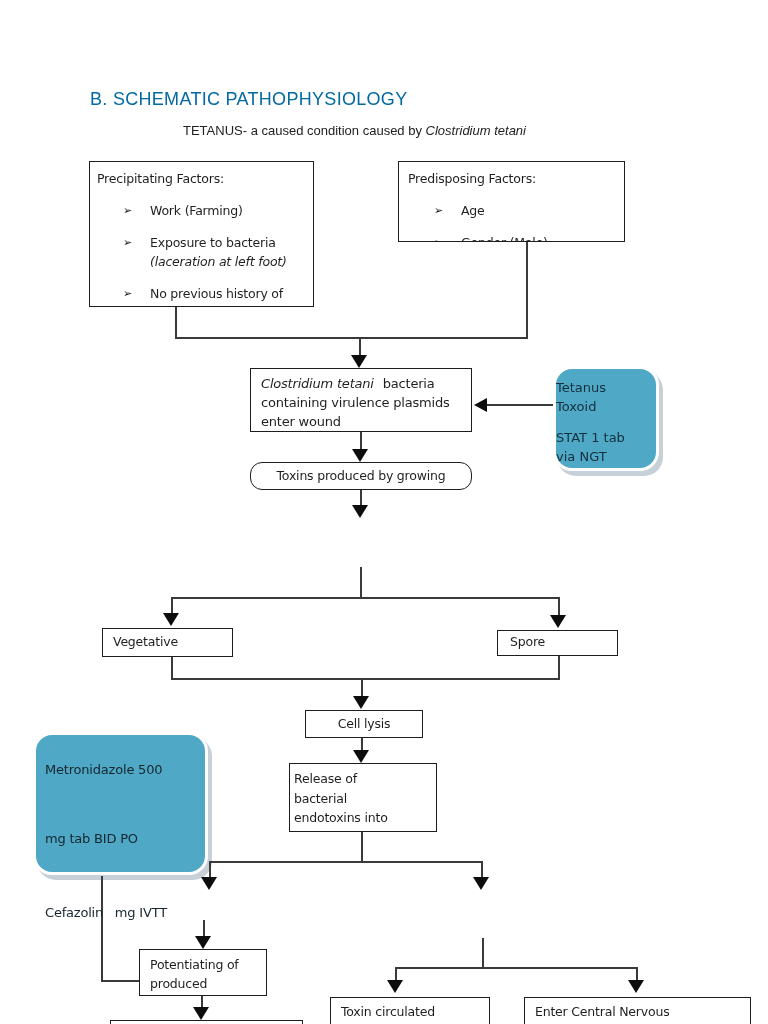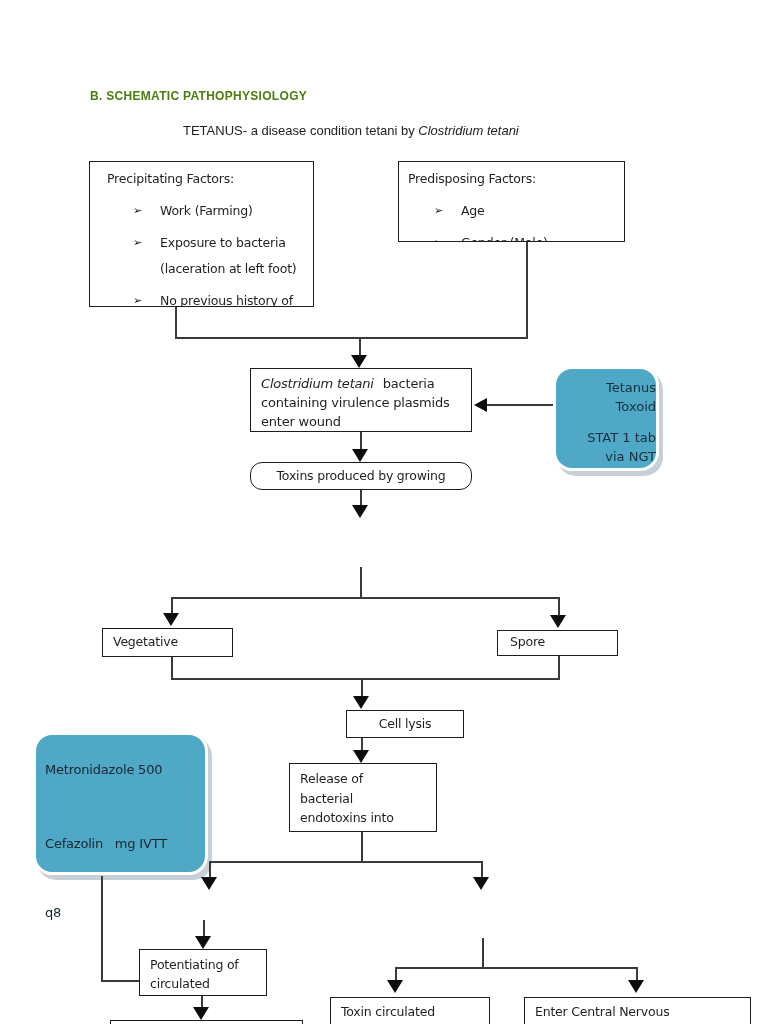--- a/index.html
+++ b/index.html
@@ -4,75 +4,75 @@
 <style>
   html,body { margin:0; padding:0; background:#e9e9e9; }
   .page {
     position:relative; width:768px; height:1024px; margin:0 auto;
     background:#ffffff; overflow:hidden;
     font-family:"DejaVu Sans", sans-serif; color:#1f1f1f;
   }
   .title {
     position:absolute; left:90px; top:89px;
     font-family:"Liberation Sans", sans-serif;
-    font-size:12px; color:#4d7c0f; letter-spacing:.3px;font-weight:bold;
+    font-size:18px; color:#0369a1; letter-spacing:.3px;
   }
   .subtitle {
     position:absolute; left:183px; top:123px;
     font-family:"Liberation Sans", sans-serif;
     font-size:13px; color:#222;
   }
   .subtitle .it { font-style:italic; }
   .node {
     position:absolute; background:#fff; border:1.5px solid #1d1d1d;
     box-sizing:border-box; font-size:12.5px; line-height:18px;
     overflow:hidden; letter-spacing:-0.2px;
   }
   .center { text-align:center; }
   .heading { margin:0; }
   .b-row { display:flex; margin:14px 0 0 26px; }
   .b-row .bullet { width:27px; flex:0 0 27px; font-size:11px; color:#111; }
-  .b-cont { margin:8px 0 0 53px; }
+  .b-cont { margin:1px 0 0 53px;font-style:italic; }
   .vline, .hline { position:absolute; background:#3a3a3a; }
   .vline { width:2px; }
   .hline { height:2px; }
   .arrow-down {
     position:absolute; width:0; height:0;
     border-left:8px solid transparent; border-right:8px solid transparent;
     border-top:13px solid #0d0d0d;
   }
   .arrow-left {
     position:absolute; width:0; height:0;
     border-top:7px solid transparent; border-bottom:7px solid transparent;
     border-right:13px solid #0d0d0d;
   }
   .teal {
     position:absolute; background:#4fa8c6; border:3px solid #fff;
     border-radius:19px; box-sizing:border-box;
     box-shadow:4px 5px 0 #c6d0d6, 1px 1px 0 #d9e0e4;
     color:#15303c; font-size:13px; line-height:19px;
   }
-  .teal.center { text-align:right; }
+  .teal.center { text-align:left; }
   .meds {
     position:absolute; left:45px; top:712px; width:160px; z-index:2;
     font-size:13px; line-height:23px; color:#16262e; white-space:pre;
     letter-spacing:-0.2px;
   }
   .meds .gap1 { margin-top:5px; }
 </style>
 </head>
 <body>
 
 <div class="page">
 
   <div class="title">B. SCHEMATIC PATHOPHYSIOLOGY</div>
 
-  <div class="subtitle"><span>TETANUS- a disease condition tetani by </span><span class="it">Clostridium tetani</span></div>
+  <div class="subtitle"><span>TETANUS- a caused condition caused by </span><span class="it">Clostridium tetani</span></div>
 
-  <div class="node" style="left:89px; top:161px; width:225px; height:146px; padding:8px 8px 0 17px;">
+  <div class="node" style="left:89px; top:161px; width:225px; height:146px; padding:8px 8px 0 7px;">
     <div class="heading">Precipitating Factors:</div>
     <div class="b-row">
       <span class="bullet">➢</span>
       <span>Work (Farming)</span>
     </div>
     <div class="b-row">
       <span class="bullet">➢</span>
       <span>Exposure to bacteria</span>
     </div>
     <div class="b-cont">(laceration at left foot)</div>
@@ -130,53 +130,53 @@
 
   <div class="node" style="left:497px; top:630px; width:121px; height:26px; padding:2px 0 0 12px;">Spore</div>
   <div class="node" style="left:102px; top:628px; width:131px; height:29px; padding:4px 0 0 10px;">Vegetative</div>
 
   <div class="vline" style="left:171px; top:657px; height:23px;"></div>
   <div class="vline" style="left:558px; top:656px; height:24px;"></div>
   <div class="hline" style="left:171px; top:678px; width:389px;"></div>
   <div class="vline" style="left:361px; top:680px; height:17px;"></div>
   <div class="arrow-down" style="left:353px; top:696px;"></div>
 
-  <div class="node center" style="left:305px; top:710px; width:118px; height:28px; line-height:25px;margin-left:41px;">Cell lysis</div>
+  <div class="node center" style="left:305px; top:710px; width:118px; height:28px; line-height:25px;">Cell lysis</div>
 
   <div class="vline" style="left:361px; top:738px; height:13px;"></div>
   <div class="arrow-down" style="left:353px; top:750px;"></div>
 
-  <div class="node" style="left:289px; top:763px; width:148px; height:69px; padding:5px 0 0 10px; line-height:19.5px;">
+  <div class="node" style="left:289px; top:763px; width:148px; height:69px; padding:5px 0 0 4px; line-height:19.5px;">
     <div>Release of</div>
     <div>bacterial</div>
     <div>endotoxins into</div>
     <div>surrounding</div>
   </div>
 
   <div class="teal" style="left:33px; top:732px; width:175px; height:143px;"></div>
   <div class="meds">
     <div>Metronidazole 500</div>
+    <div>mg tab BID PO</div>
     <div class="gap1">Cefazolin   mg IVTT</div>
-    <div>q8</div>
     
     
   </div>
 
   <div class="vline" style="left:361px; top:832px; height:31px;"></div>
   <div class="hline" style="left:209px; top:861px; width:274px;"></div>
   <div class="vline" style="left:209px; top:863px; height:15px;"></div>
   <div class="arrow-down" style="left:201px; top:877px;"></div>
   <div class="vline" style="left:481px; top:863px; height:15px;"></div>
   <div class="arrow-down" style="left:473px; top:877px;"></div>
 
 
   <div class="vline" style="left:203px; top:920px; height:17px;"></div>
   <div class="arrow-down" style="left:195px; top:936px;"></div>
 
-  <div class="node" style="left:139px; top:949px; width:128px; height:47px; padding:5px 0 0 10px; line-height:19px;">Potentiating of circulated</div>
+  <div class="node" style="left:139px; top:949px; width:128px; height:47px; padding:5px 0 0 10px; line-height:19px;">Potentiating of produced</div>
 
   <div class="vline" style="left:101px; top:876px; height:106px;"></div>
   <div class="hline" style="left:101px; top:980px; width:38px;"></div>
 
   <div class="vline" style="left:201px; top:996px; height:13px;"></div>
   <div class="arrow-down" style="left:193px; top:1007px;"></div>
   <div class="node" style="left:110px; top:1020px; width:193px; height:30px;"></div>
 
   <div class="vline" style="left:482px; top:938px; height:31px;"></div>
   <div class="hline" style="left:395px; top:967px; width:243px;"></div>

